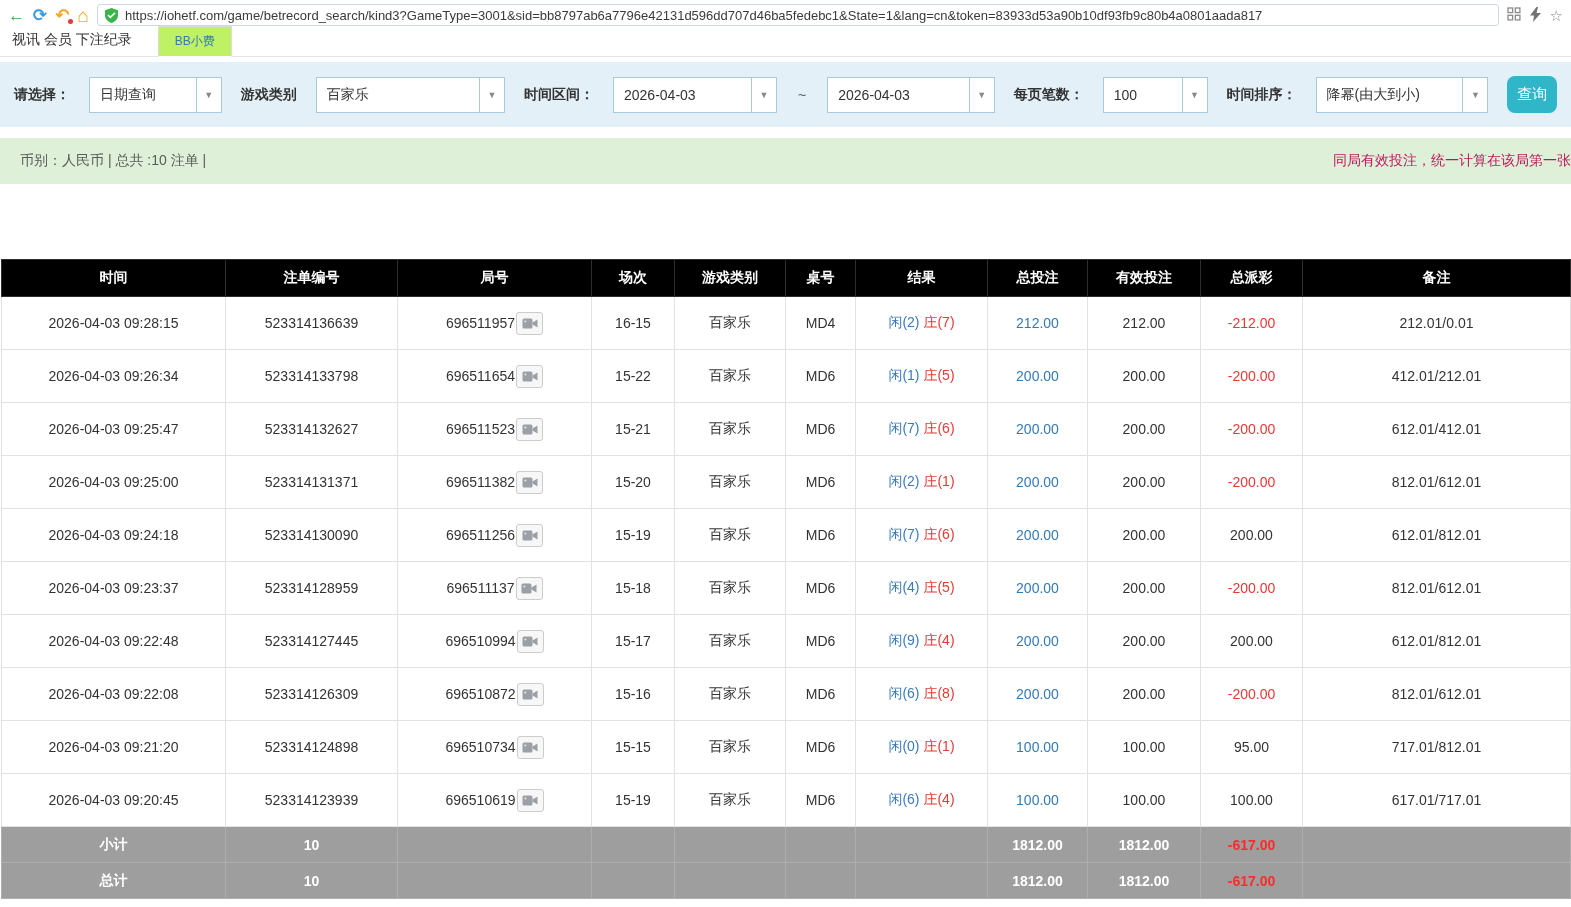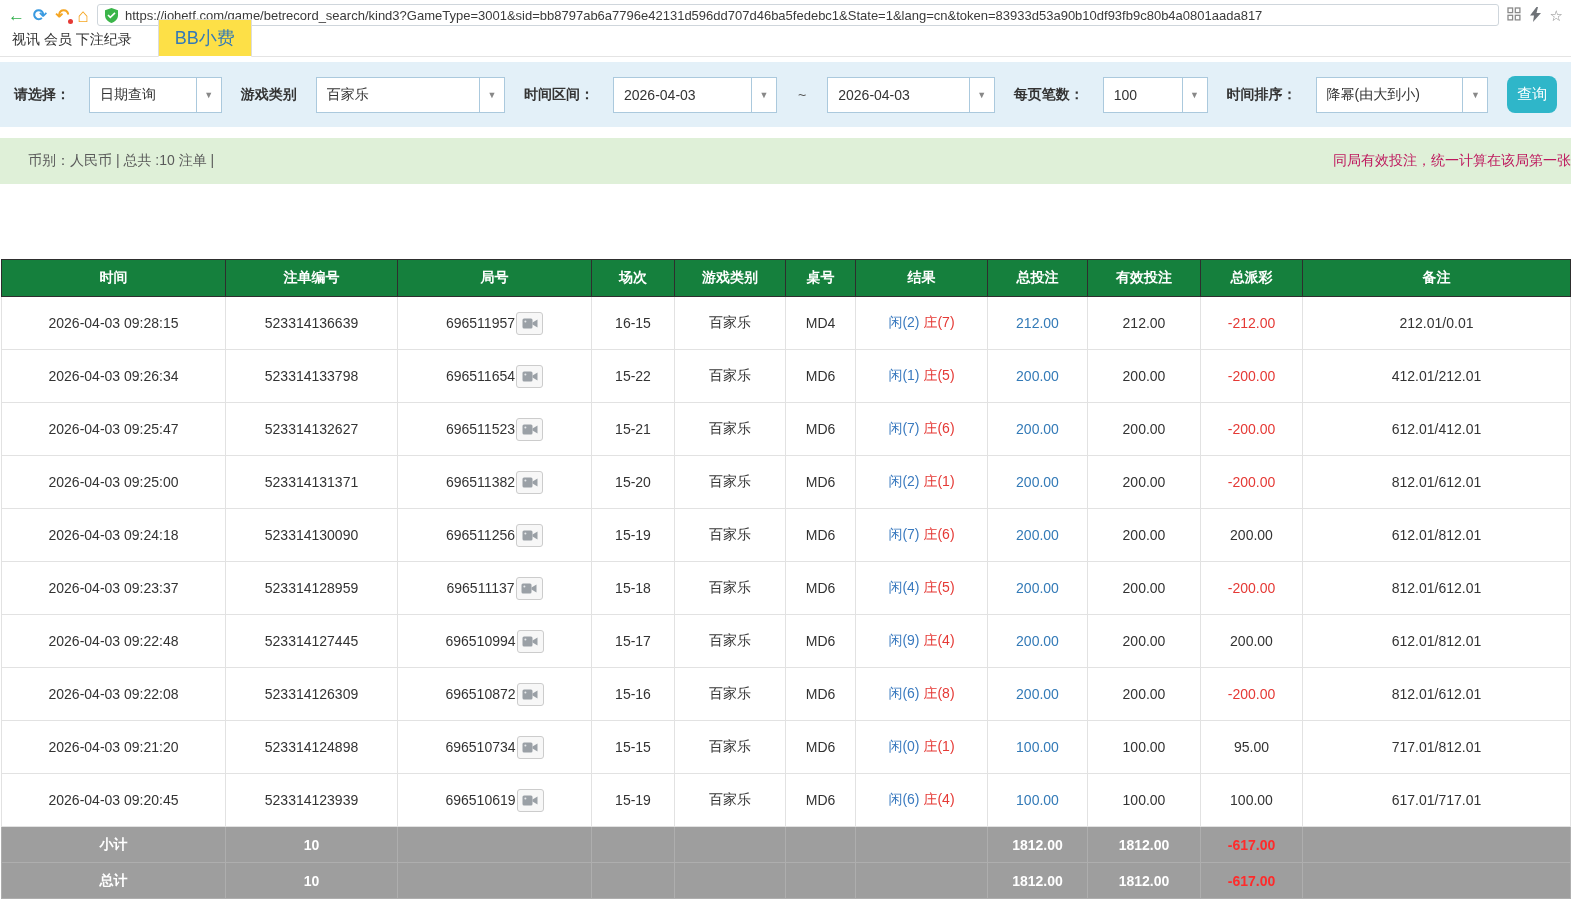--- a/index.html
+++ b/index.html
@@ -15,41 +15,41 @@
   .ico-undo::after{content:'';position:absolute;right:-3px;bottom:0;width:5px;height:5px;border-radius:50%;background:#e53935}
   .ico-home{color:#f5a623;font-size:19px}
   .addr{flex:1;height:22px;border:1px solid #cfd6dc;border-radius:3px;display:flex;align-items:center;padding:0 7px;gap:7px;overflow:hidden;background:#fff}
   .url{font-size:13px;color:#3a3a3a;white-space:nowrap;overflow:hidden}
   .right-icons{display:flex;align-items:center;gap:9px}
   .right-ico{color:#8a8a8a;font-size:15px;line-height:1;cursor:pointer}
 
   
   .tab-bar{height:27px;display:flex;align-items:flex-end;border-bottom:1px solid #e4e4e4;padding-left:12px}
   .crumb{font-size:14px;color:#333;padding-bottom:7px;white-space:nowrap}
-  .tab{margin-left:26px;border:1px solid #dcdcdc;border-bottom-color:#fff;background:#fde047;color:#337ab7;font-size:18px;padding:6px 16px;position:relative;top:1px;cursor:pointer;white-space:nowrap}
+  .tab{margin-left:26px;border:1px solid #dcdcdc;border-bottom-color:#fff;background:#bef264;color:#337ab7;font-size:12px;padding:6px 16px;position:relative;top:1px;cursor:pointer;white-space:nowrap}
 
   
   .filter-bar{margin-top:5px;height:65px;background:#e3f0f8;display:flex;align-items:center;padding:0 14px;gap:19px}
   .flabel{font-size:14px;font-weight:bold;color:#333;white-space:nowrap}
   .sel{height:36px;background:#fff;border:1px solid #abc9dd;display:flex;align-items:center;justify-content:space-between;cursor:pointer}
   .sel .val{padding:0 10px;font-size:14px;color:#333;white-space:nowrap;overflow:hidden}
   .sel .arrow{width:25px;align-self:stretch;border-left:1px solid #abc9dd;display:flex;align-items:center;justify-content:center;color:#888;font-size:9px;flex:none}
   .w1{width:152px}.w2{width:217px}.w3{width:188px}.w4{width:192px}.w5{width:120px}.w6{width:198px}
   .tilde{font-size:14px;color:#555;padding:0 2px}
   .btn-search{margin-left:auto;width:57px;height:37px;background:#2fb6c9;color:#fff;border:none;border-radius:8px;font-size:15px;cursor:pointer}
 
   
-  .info-bar{margin-top:11px;height:46px;background:#dff0d8;display:flex;align-items:center;justify-content:space-between;padding-left:28px;overflow:hidden}
+  .info-bar{margin-top:11px;height:46px;background:#dff0d8;display:flex;align-items:center;justify-content:space-between;padding-left:20px;overflow:hidden}
   .info-left{font-size:14px;color:#5a5a5a;white-space:nowrap}
   .info-right{font-size:14px;color:#be185d;white-space:nowrap}
 
   
   .tbl-wrap{margin-top:75px;padding:0 1px}
   table{border-collapse:collapse;table-layout:fixed;width:1569px}
-  th{background:#15803d;color:#fff;font-size:14px;font-weight:bold;height:37px;border:1px solid #2e2e2e;text-align:center}
+  th{background:#000000;color:#fff;font-size:14px;font-weight:bold;height:37px;border:1px solid #2e2e2e;text-align:center}
   tbody td{height:53px;border:1px solid #e2e2e2;font-size:14px;color:#333;text-align:center;vertical-align:middle;background:#fff;overflow:hidden}
   .round-wrap{display:inline-flex;align-items:center;gap:1px}
   .video-btn{width:27px;height:23px;border:1px solid #ccc;border-radius:3px;background:#f7f7f7;display:inline-flex;align-items:center;justify-content:center;cursor:pointer;padding:0}
   .player{color:#3a7abf}
   .banker{color:#e53935}
   td.blue{color:#337ab7;cursor:pointer}
   td.payout.neg{color:#e53935}
   tfoot td{background:#9e9e9e;color:#fff;font-weight:bold;height:36px;border:1px solid #aeaeae;font-size:14px;text-align:center}
   tfoot td.payout{color:#ff2b2b}
 </style>

